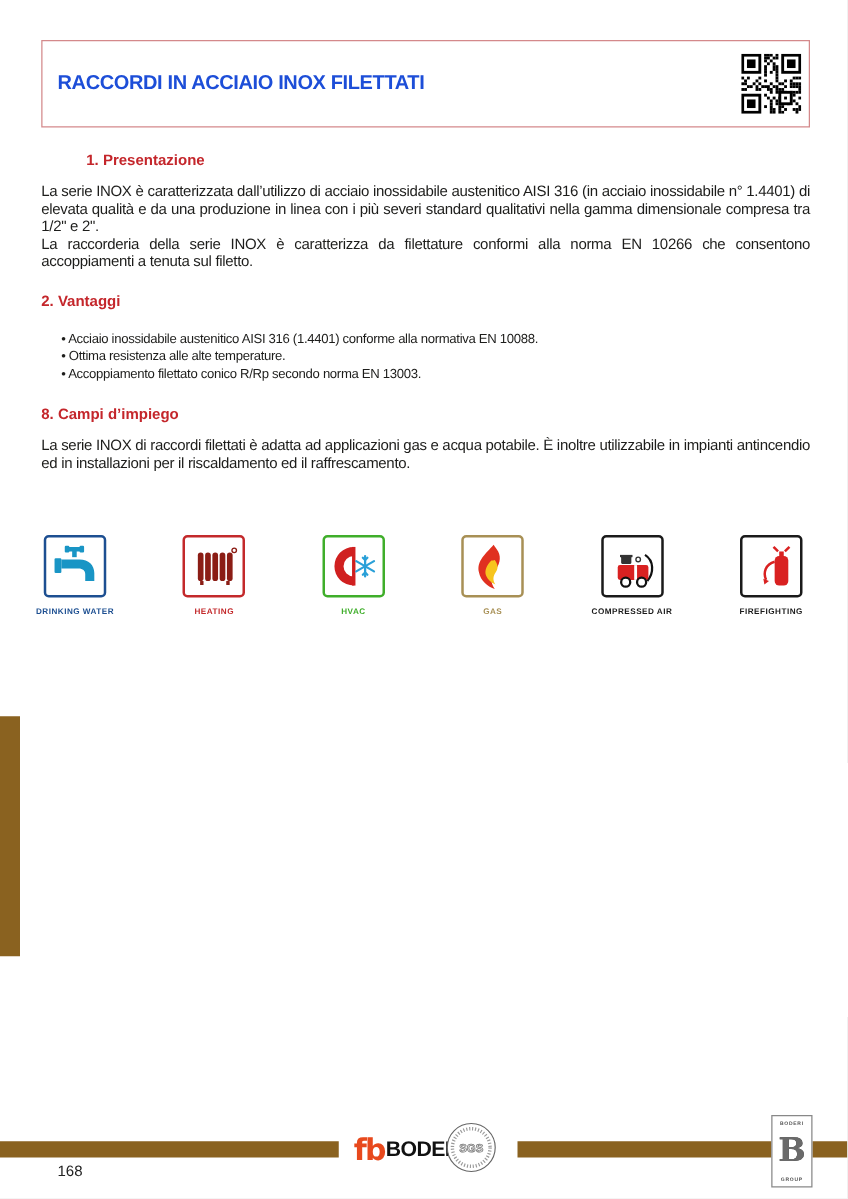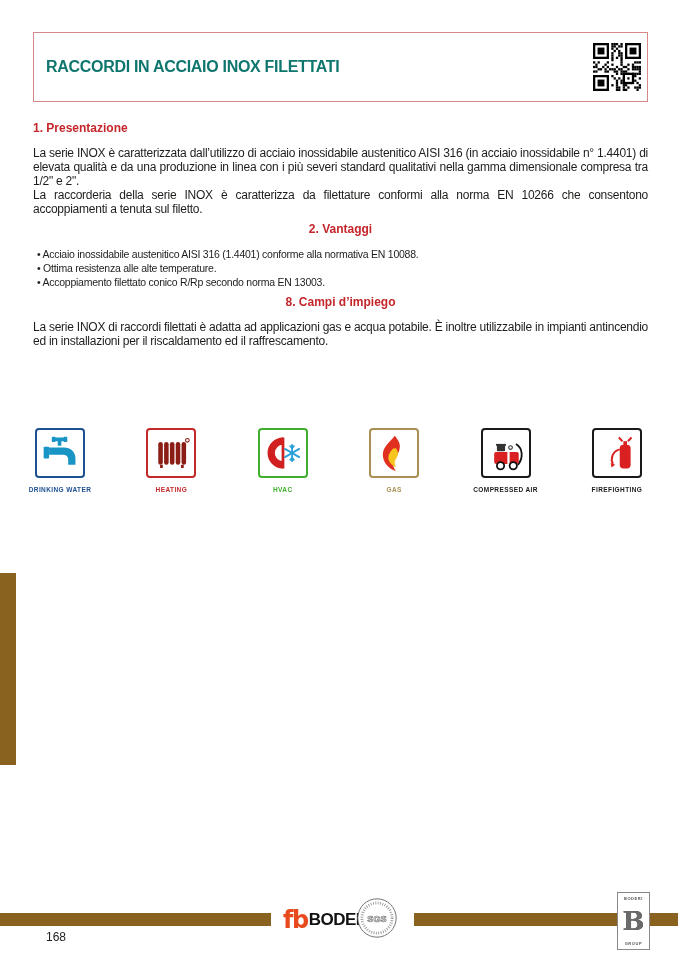--- a/index.html
+++ b/index.html
@@ -11,22 +11,22 @@
              border:1px solid #d4898b;background:#fff;display:flex;align-items:center;}
   .title-text{margin-left:12px;font-size:16px;font-weight:bold;color:#c4262b;
               letter-spacing:-0.3px;}
   .qr{position:absolute;right:6px;top:10px;width:48px;height:48px;}
 
   
   .content{position:absolute;left:33px;top:121px;width:615px;}
   .sec-heading{font-size:12px;font-weight:bold;color:#c4262b;margin:0 0 11px 0;}
   .body-par{font-size:12px;line-height:14px;letter-spacing:-0.25px;margin:0;
             text-align:justify;}
-  .sec-gap{margin-top:6px;text-align:center;}
-  ul.bullets{list-style:none;margin:4px;padding:0;font-size:10.5px;line-height:14px;
+  .sec-gap{margin-top:18px;}
+  ul.bullets{list-style:none;margin:16px;padding:0;font-size:10.5px;line-height:14px;
              letter-spacing:-0.25px;}
   ul.bullets li::before{content:"• ";}
 
   
   .apps{position:absolute;left:20px;top:428px;width:637px;display:flex;
         justify-content:space-between;}
   .app{width:80px;display:flex;flex-direction:column;align-items:center;}
   .app-box{width:46px;height:46px;border:2px solid #333;border-radius:4px;background:#fff;
            display:flex;align-items:center;justify-content:center;}
   .app-label{margin-top:8px;font-size:6.5px;font-weight:bold;letter-spacing:0.4px;
@@ -50,21 +50,21 @@
   .group-letter{font-family:"DejaVu Serif", serif;font-size:26px;line-height:26px;
                 font-weight:bold;color:#6a6a6a;text-shadow:0 0 0.5px #333;}
   .page-num{position:absolute;left:22px;top:930px;font-size:12px;color:#222;margin-left:24px;}
 </style>
 </head>
 <body>
 
 <div class="page">
 
   <div class="title-box" style="border-color: rgb(212, 137, 139);">
-    <span class="title-text" style="color: #0f766e;">RACCORDI IN ACCIAIO INOX FILETTATI</span>
+    <span class="title-text" style="color: #1d4ed8;">RACCORDI IN ACCIAIO INOX FILETTATI</span>
     <svg class="qr" id="qr-svg" viewBox="0 0 48 48">
         <rect x="18.285714285714285" y="0" width="2.2857142857142856" height="2.2857142857142856" fill="#000"></rect>
         <rect x="20.57142857142857" y="0" width="2.2857142857142856" height="2.2857142857142856" fill="#000"></rect>
         <rect x="22.857142857142854" y="0" width="2.2857142857142856" height="2.2857142857142856" fill="#000"></rect>
         <rect x="27.428571428571427" y="0" width="2.2857142857142856" height="2.2857142857142856" fill="#000"></rect>
         <rect x="18.285714285714285" y="2.2857142857142856" width="2.2857142857142856" height="2.2857142857142856" fill="#000"></rect>
         <rect x="20.57142857142857" y="2.2857142857142856" width="2.2857142857142856" height="2.2857142857142856" fill="#000"></rect>
         <rect x="25.142857142857142" y="2.2857142857142856" width="2.2857142857142856" height="2.2857142857142856" fill="#000"></rect>
         <rect x="27.428571428571427" y="2.2857142857142856" width="2.2857142857142856" height="2.2857142857142856" fill="#000"></rect>
         <rect x="18.285714285714285" y="4.571428571428571" width="2.2857142857142856" height="2.2857142857142856" fill="#000"></rect>
@@ -183,21 +183,21 @@
         <rect x="0" y="32" width="16" height="16" fill="#000"></rect>
         <rect x="2.2857142857142856" y="34.285714285714285" width="11.428571428571427" height="11.428571428571427" fill="#fff"></rect>
         <rect x="4.571428571428571" y="36.57142857142857" width="6.857142857142857" height="6.857142857142857" fill="#000"></rect>
         <rect x="29.71428571428571" y="29.71428571428571" width="11.428571428571427" height="11.428571428571427" fill="#000"></rect>
         <rect x="32" y="32" width="6.857142857142857" height="6.857142857142857" fill="#fff"></rect>
         <rect x="34.285714285714285" y="34.285714285714285" width="2.2857142857142856" height="2.2857142857142856" fill="#000"></rect>
       </svg>
   </div>
 
   <div class="content">
-    <h2 class="sec-heading" style="color: rgb(196, 38, 43);">1. Presentazione</h2>
+    <h2 class="sec-heading" style="color: rgb(196, 38, 43); margin-left: 36px;">1. Presentazione</h2>
     <p class="body-par">La serie INOX è caratterizzata dall’utilizzo di acciaio inossidabile austenitico AISI 316 (in acciaio inossidabile n° 1.4401) di elevata qualità e da una produzione in linea con i più severi standard qualitativi nella gamma dimensionale compresa tra 1/2" e 2".</p>
     <p class="body-par">La raccorderia della serie INOX è caratterizza da filettature conformi alla norma EN 10266 che consentono accoppiamenti a tenuta sul filetto.</p>
 
     <h2 class="sec-heading sec-gap" style="color: rgb(196, 38, 43);">2. Vantaggi</h2>
     <ul class="bullets">
       <li>Acciaio inossidabile austenitico AISI 316 (1.4401) conforme alla normativa EN 10088.</li>
       <li>Ottima resistenza alle alte temperature.</li>
       <li>Accoppiamento filettato conico R/Rp secondo norma EN 13003.</li>
     </ul>
 

